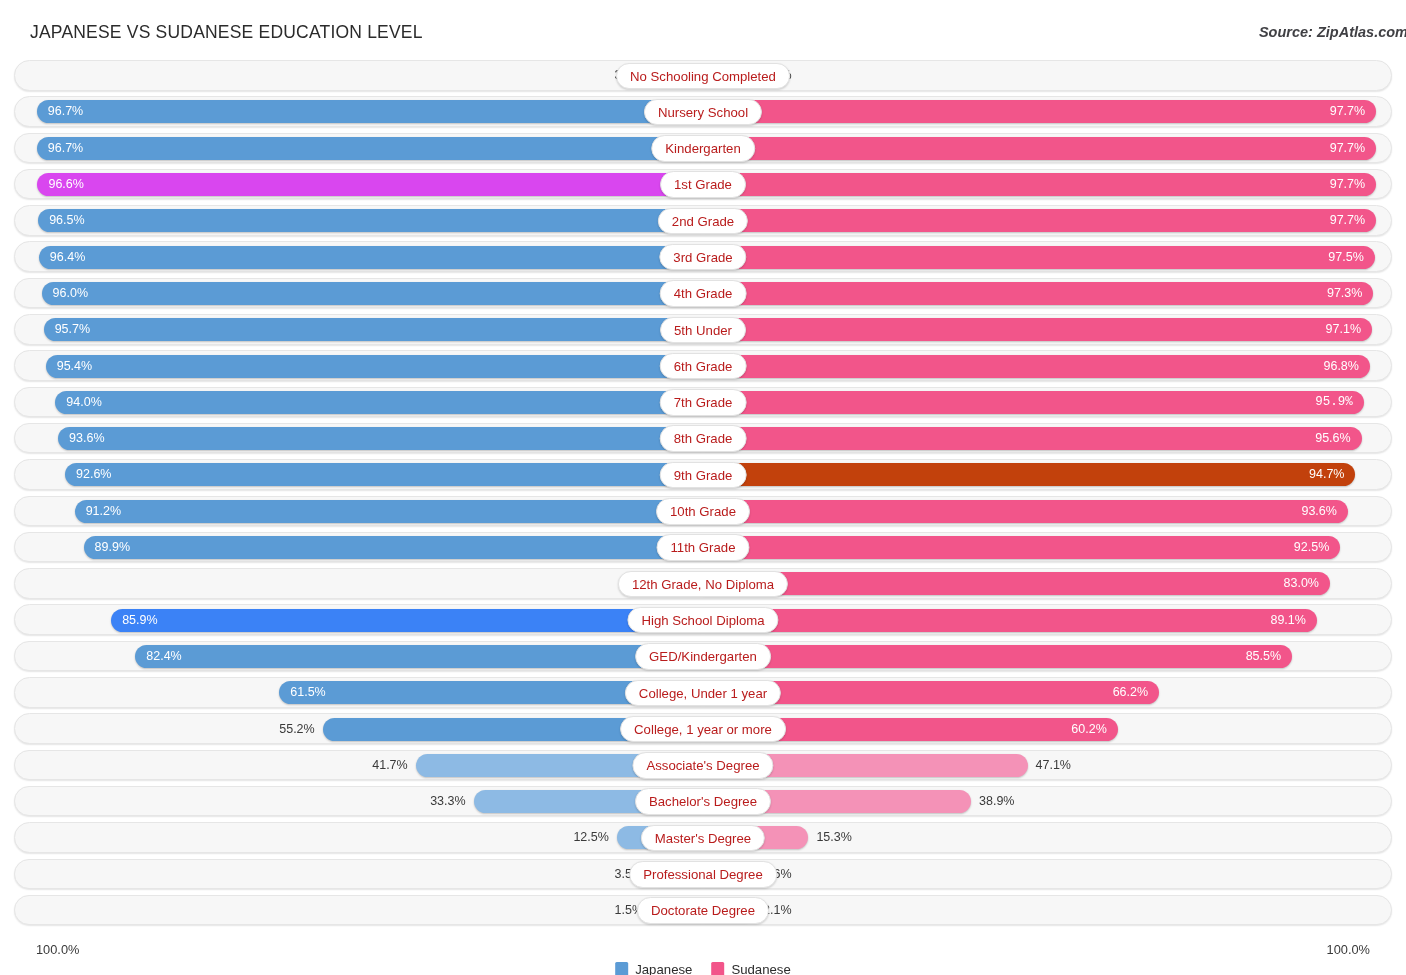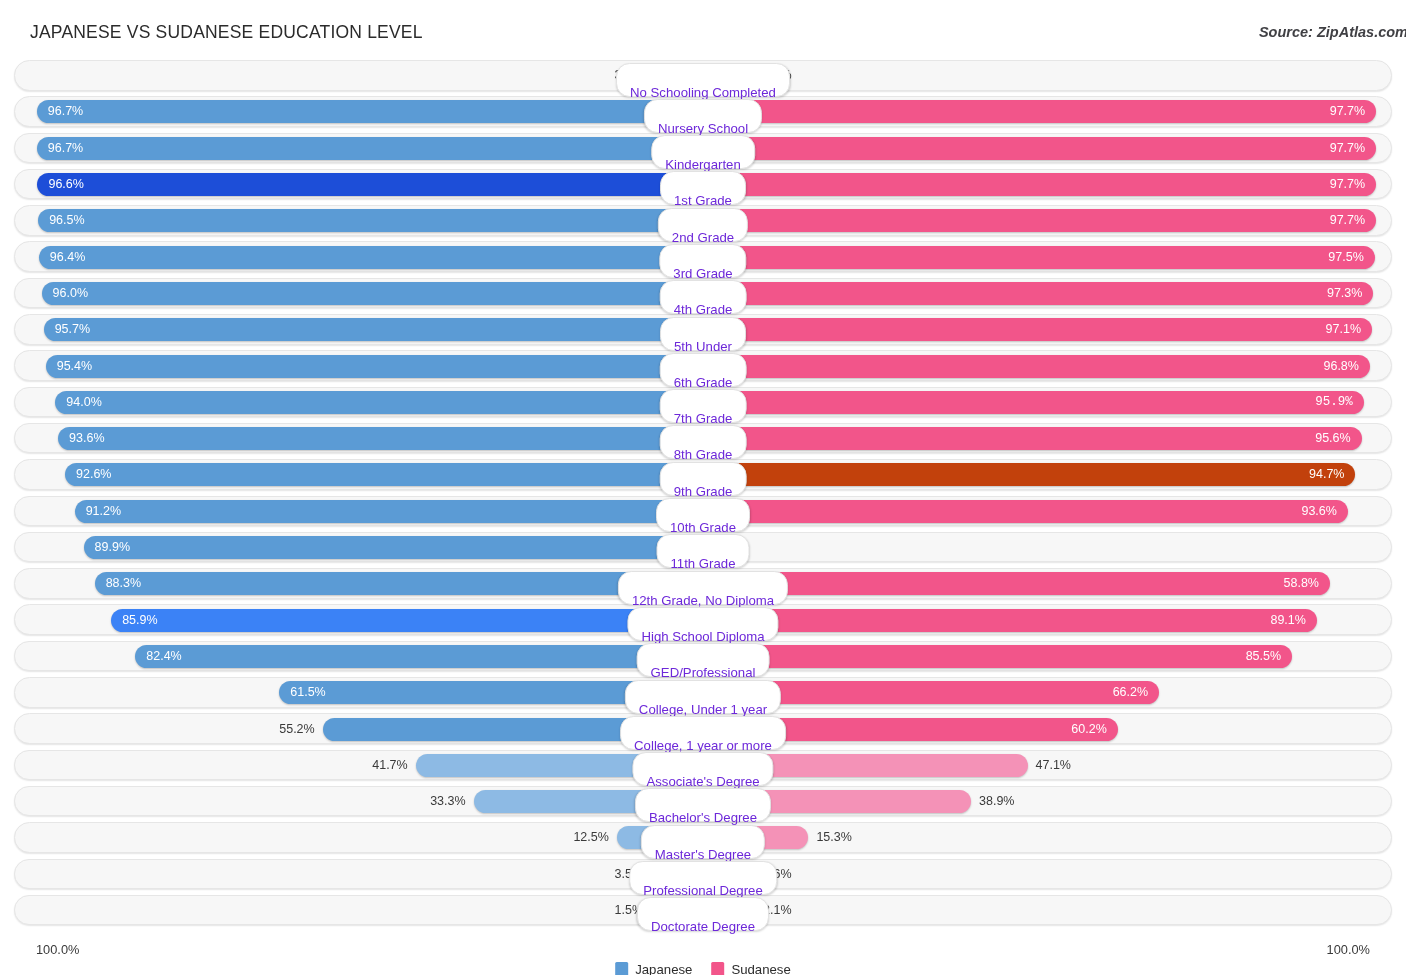--- a/index.html
+++ b/index.html
@@ -83,25 +83,25 @@
     font-size: 12.5px; color: #3a3a3a; white-space: nowrap;
   }
   .outval.left  { text-align: right; }
   .outval.right { text-align: left; }
 
   
   .label {
     position: absolute; left: 50%; top: 1.5px;
     transform: translateX(-50%);
     height: 26.5px; line-height: 25px;
-    padding: 16px 13px;
+    padding: 0 13px;
     background: #ffffff;
     border: 1px solid #e2e2e2;
     border-radius: 13.5px;
-    font-size: 13.2px; color: #6d28d9; white-space: nowrap;
+    font-size: 13.2px; color: #b91c1c; white-space: nowrap;
     box-shadow: 0 1px 2px rgba(0,0,0,0.16);
     z-index: 5;
   }
 
   
   .footer {
     position: absolute; left: 0; top: 936px; width: 1406px; height: 39px; padding-left: 17px;
   }
   .axis-left  { position: absolute; left: 36px;  top: 6px; font-size: 12.8px; color: #3a3a3a; }
   .axis-right { position: absolute; right: 36px; top: 6px; font-size: 12.8px; color: #3a3a3a; }
@@ -156,21 +156,21 @@
         </div>
         <div class="half right">
           <div class="bar right" style="width: 673.153px; background: rgb(242, 85, 138);">
             <span class="barval">97.7%</span>
           </div>
         </div>
         <div class="label">Kindergarten</div>
       </div>
       <div class="row">
         <div class="half left">
-          <div class="bar left" style="width: 665.574px; background: #1d4ed8;">
+          <div class="bar left" style="width: 665.574px; background: #d946ef;">
             <span class="barval">96.6%</span>
           </div>
         </div>
         <div class="half right">
           <div class="bar right" style="width: 673.153px; background: rgb(242, 85, 138);">
             <span class="barval">97.7%</span>
           </div>
         </div>
         <div class="label">1st Grade</div>
       </div>
@@ -290,31 +290,31 @@
           </div>
         </div>
         <div class="label">10th Grade</div>
       </div>
       <div class="row">
         <div class="half left">
           <div class="bar left" style="width: 619.411px; background: rgb(91, 155, 213);">
             <span class="barval">89.9%</span>
           </div>
         </div>
+        <div class="half right">
+          <div class="bar right" style="width: 637.325px; background: rgb(242, 85, 138);">
+            <span class="barval">92.5%</span>
+          </div>
+        </div>
         <div class="label">11th Grade</div>
       </div>
       <div class="row">
-        <div class="half left">
-          <div class="bar left" style="width: 608.387px; background: rgb(91, 155, 213);">
-            <span class="barval">88.3%</span>
-          </div>
-        </div>
         <div class="half right">
           <div class="bar right" style="width: 626.99px; background: rgb(242, 85, 138);">
-            <span class="barval">58.8%</span>
+            <span class="barval">83.0%</span>
           </div>
         </div>
         <div class="label">12th Grade, No Diploma</div>
       </div>
       <div class="row">
         <div class="half left">
           <div class="bar left" style="width: 591.851px; background: #3b82f6;">
             <span class="barval">85.9%</span>
           </div>
         </div>
@@ -329,21 +329,21 @@
         <div class="half left">
           <div class="bar left" style="width: 567.736px; background: rgb(91, 155, 213);">
             <span class="barval">82.4%</span>
           </div>
         </div>
         <div class="half right">
           <div class="bar right" style="width: 589.095px; background: rgb(242, 85, 138);">
             <span class="barval">85.5%</span>
           </div>
         </div>
-        <div class="label">GED/Professional</div>
+        <div class="label">GED/Kindergarten</div>
       </div>
       <div class="row">
         <div class="half left">
           <div class="bar left" style="width: 423.735px; background: rgb(91, 155, 213);">
             <span class="barval">61.5%</span>
           </div>
         </div>
         <div class="half right">
           <div class="bar right" style="width: 456.118px; background: rgb(242, 85, 138);">
             <span class="barval">66.2%</span>

